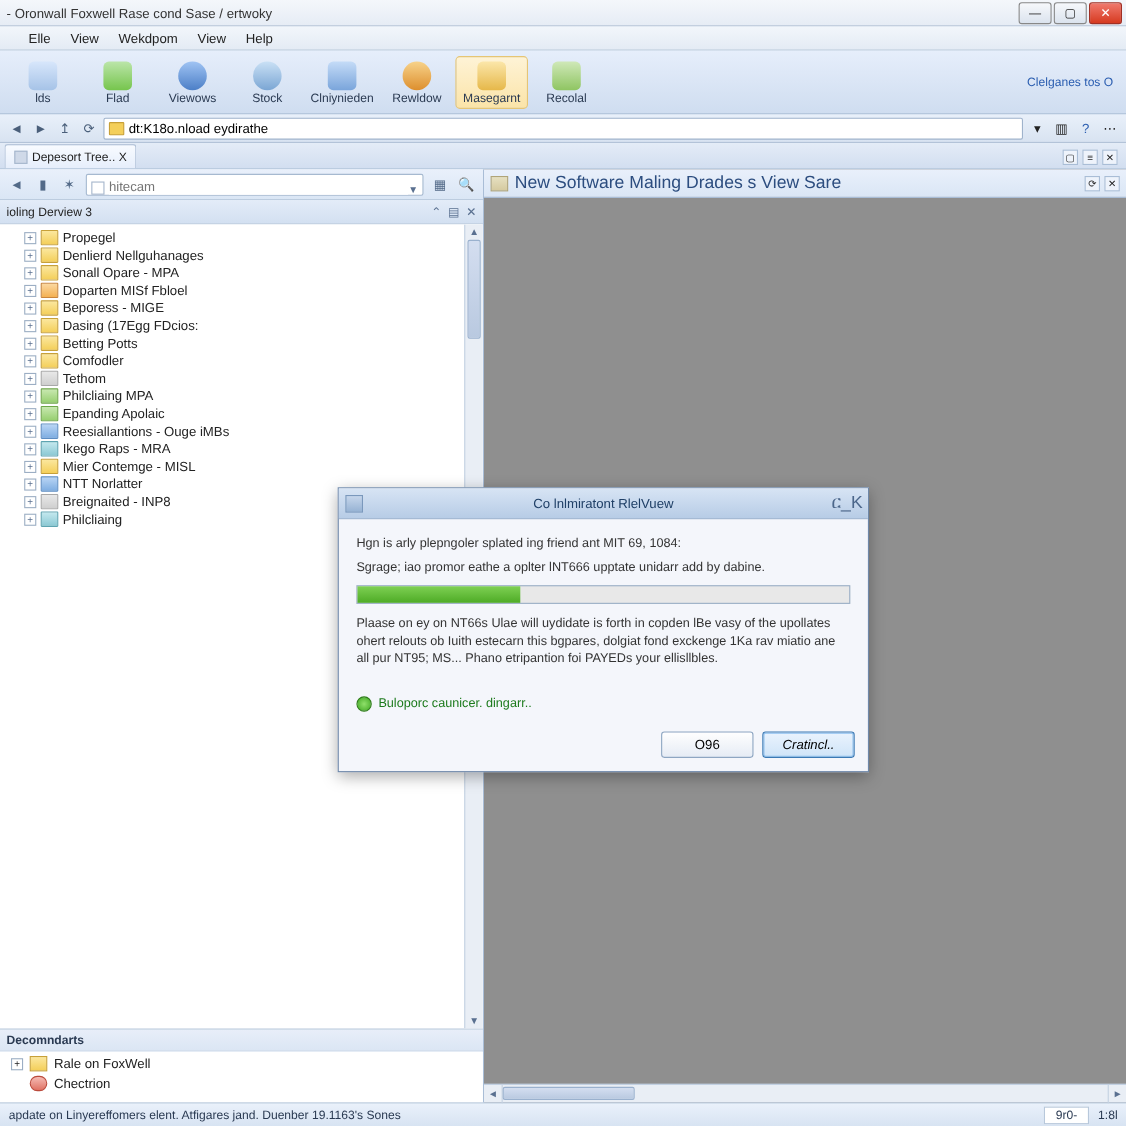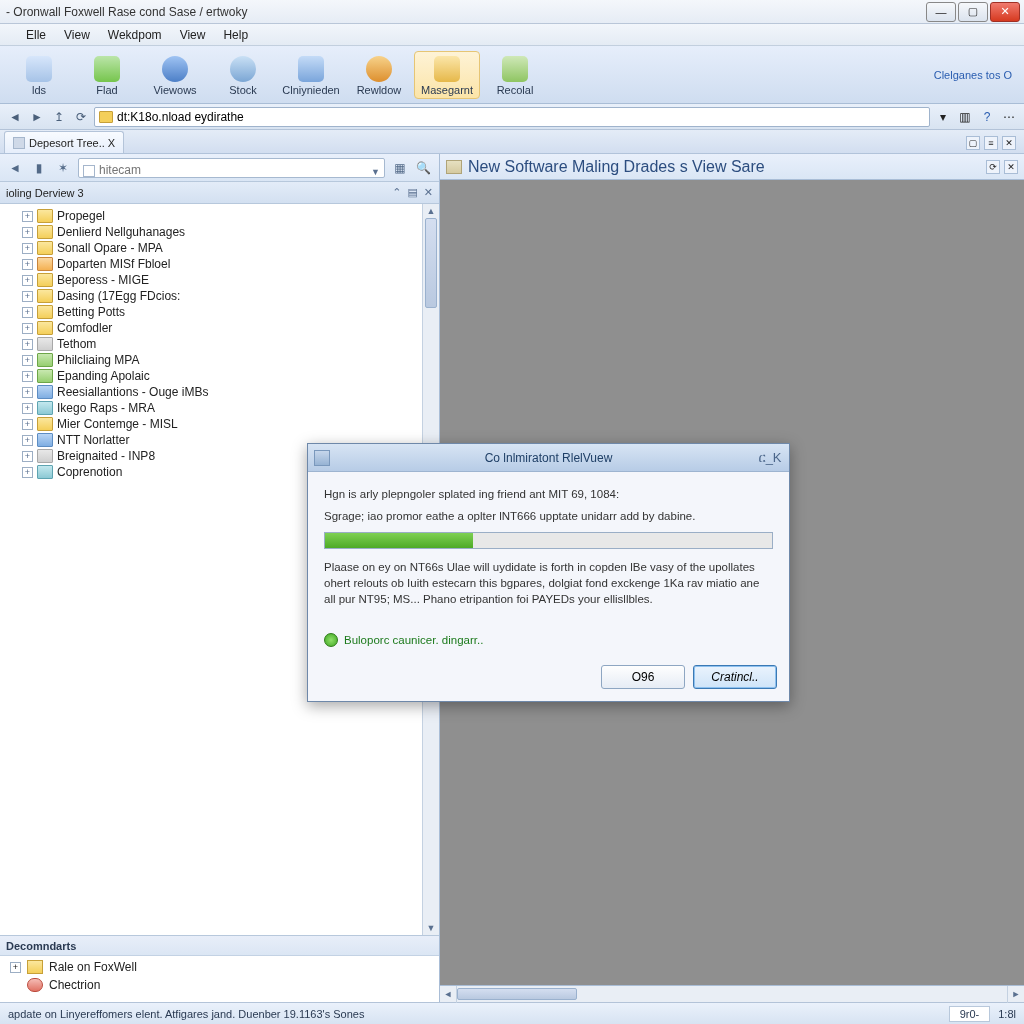--- a/index.html
+++ b/index.html
@@ -265,21 +265,21 @@
 }
 .dialog-title{
   height:28px;
   background:linear-gradient(#d7e4f4,#b7cce6);
   display:flex;align-items:center;justify-content:center;
   position:relative;
   color:#204067;font-size:12px;
   border-bottom:1px solid #9db4d0;
 }
 .dialog-title .dlg-ico{position:absolute;left:6px;width:16px;height:16px;background:linear-gradient(#c6d6eb,#97b3d4);border:1px solid #7a98bc;}
-.dialog-title .dlg-close{position:absolute;right:6px;width:26px;height:18px;display:flex;align-items:center;justify-content:center;color:#4b668a;font-size:13px;}
+.dialog-title .dlg-close{position:absolute;right:6px;width:26px;height:18px;display:flex;align-items:center;justify-content:center;color:#4b668a;font-size:16px;}
 .dialog-body{padding:14px 16px 10px 16px;}
 .dialog-heading{color:#1c4f8e;font-size:17px;font-weight:600;margin-bottom:12px;}
 .dialog-text{font-size:11.5px;color:#333;line-height:1.4;margin-bottom:6px;}
 .progress{
   height:17px;border:1px solid #9aaec6;background:#e8e8e8;margin:8px 0 10px 0;
   position:relative;
 }
 .progress .bar{position:absolute;left:0;top:0;bottom:0;width:33%;background:linear-gradient(#7ed053,#4eab26);}
 .dialog-link{color:#1c7a1c;font-size:11.5px;display:flex;align-items:center;gap:6px;margin-top:26px;}
 .dialog-link .ok-ico{width:14px;height:14px;border-radius:50%;background:radial-gradient(#8fe06a,#3fa622);border:1px solid #2d7c18;}
@@ -495,21 +495,21 @@
               <span>NTT Norlatter</span>
             </div>
             <div class="tree-node">
               <span class="expander">+</span>
               <span class="node-ico gray"></span>
               <span>Breignaited - INP8</span>
             </div>
             <div class="tree-node">
               <span class="expander">+</span>
               <span class="node-ico cyan"></span>
-              <span>Coprenotion</span>
+              <span>Philcliaing</span>
             </div>
           </div>
       </div>
       <div class="tree-scrollbar">
         <div class="arr top">▲</div>
         <div class="thumb"></div>
         <div class="arr bot">▼</div>
       </div>
     </div>
     <div class="doc-section-hdr">Decomndarts</div>

